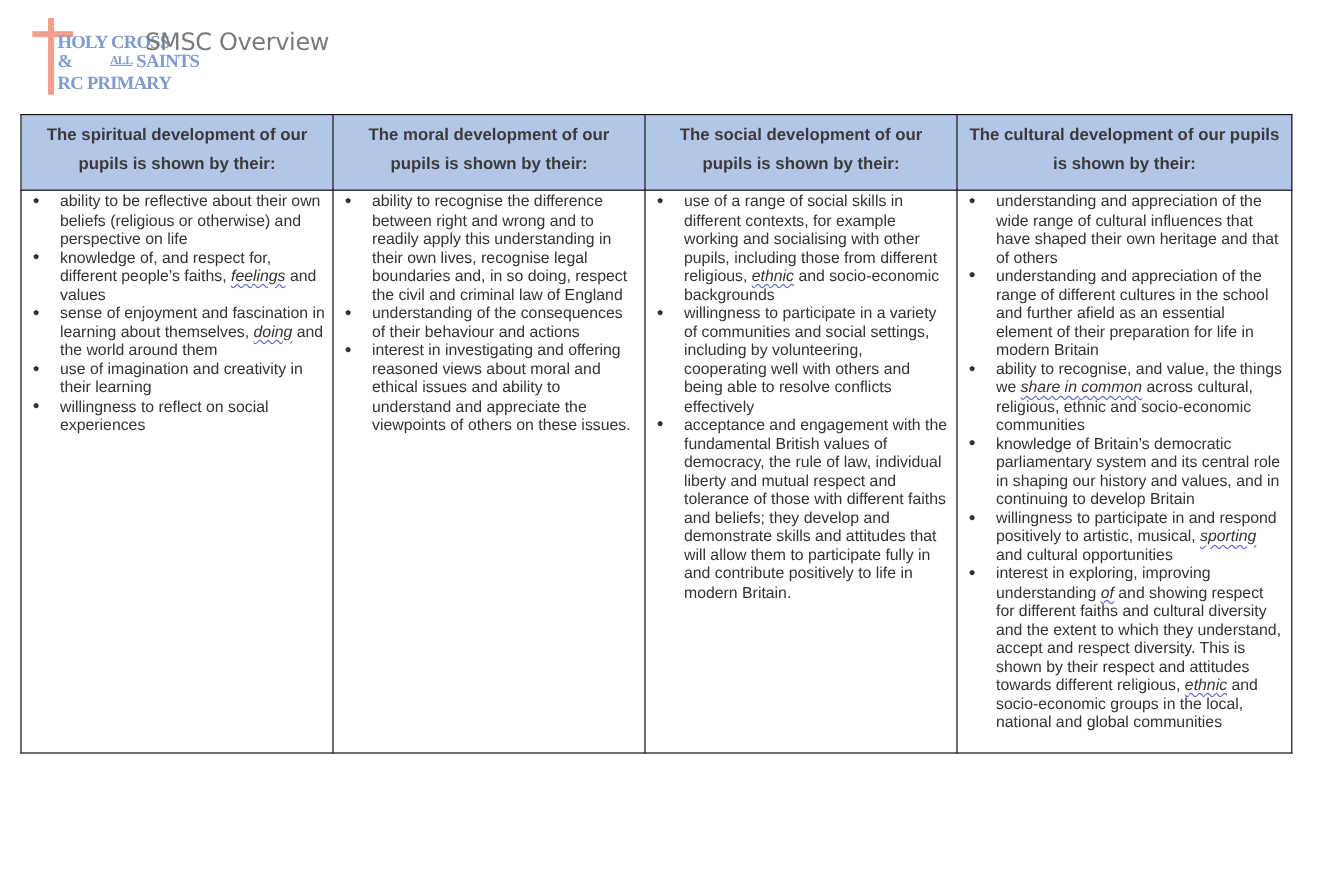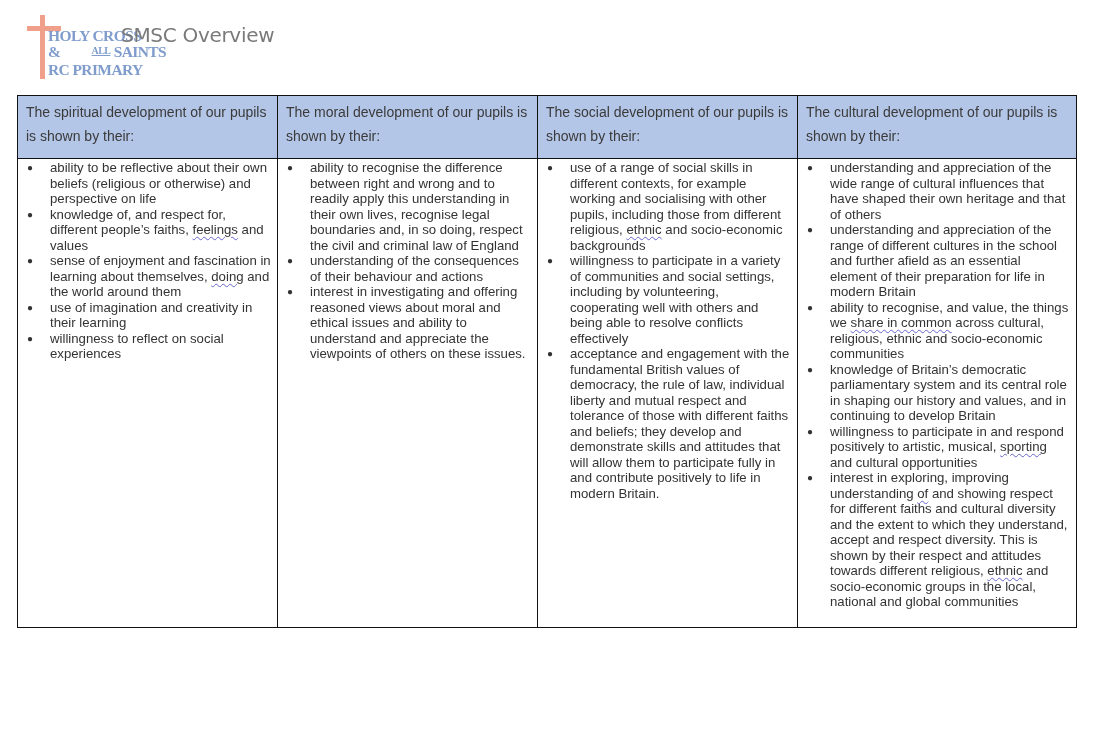--- a/index.html
+++ b/index.html
@@ -92,24 +92,24 @@
       font-weight: bold;
       font-size: 15.8px;
       line-height: 23px;
       text-align: center;
       padding: 2px 6px 0 6px;
       height: 46px;
     }
     .col-head {
       background: #b4c6e7;
       color: #3a3a3a;
-      font-weight: normal;
+      font-weight: bold;
       font-size: 14px;
       line-height: 24px;
-      text-align: left;
+      text-align: center;
       padding: 4px 8px 2px 8px;
       height: 56px;
     }
     .body-cell {
       background: #ffffff;
       padding: 1px 6px 14px 6px;
       height: 453px;
       color: #333333;
       font-size: 13.2px;
       line-height: 15.5px;
@@ -127,20 +127,21 @@
       position: absolute;
       left: 3px;
       top: 0;
       font-size: 10px;
       color: #333;
     }
     .sq {
       text-decoration: underline wavy #6666cc;
       text-decoration-thickness: 1px;
       text-underline-offset: 2px;
+      font-style: italic;
     }
   </style>
 </head>
 <body>
 
 <div class="page-header">
   <div class="logo">
     <div class="cross-v"></div>
     <div class="cross-h"></div>
     <div class="logo-text">

